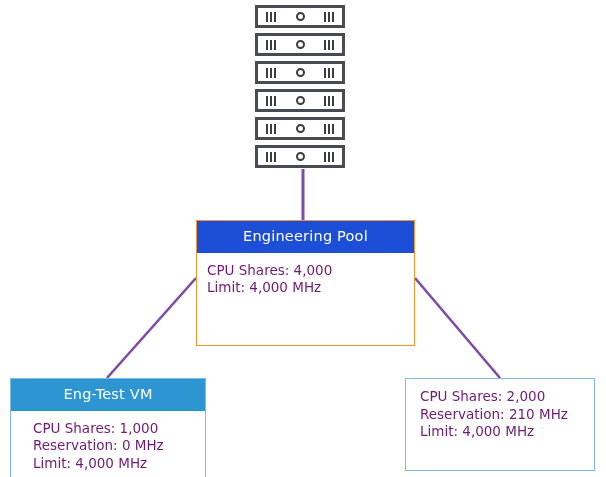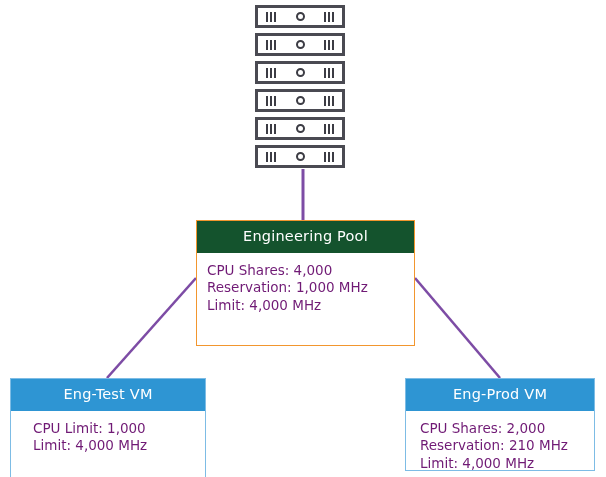--- a/index.html
+++ b/index.html
@@ -93,21 +93,21 @@
 
   
   #pool-box {
     left: 196px;
     top: 220px;
     width: 219px;
     height: 126px;
     border: 1.5px solid #F2962E;
   }
   #pool-box .node-header {
-    background: #14532d;
+    background: #1d4ed8;
   }
   #pool-box .node-body {
     padding: 9px 0 0 10px;
   }
 
   
   #vm-test-box {
     left: 10px;
     top: 378px;
     width: 196px;
@@ -225,35 +225,34 @@
   <svg id="connector-svg" viewBox="0 0 606 477">
     <line x1="303" y1="169" x2="303" y2="220" stroke="#7D4CA5" stroke-width="3"></line>
     <line x1="196" y1="278" x2="107" y2="378" stroke="#7D4CA5" stroke-width="2.6"></line>
     <line x1="415" y1="278" x2="500" y2="378" stroke="#7D4CA5" stroke-width="2.6"></line>
   </svg>
 
   <div id="pool-box" class="node-box">
     <div class="node-header">Engineering Pool</div>
     <div class="node-body">
       <div class="detail-line">CPU Shares: 4,000</div>
-      <div class="detail-line">Reservation: 1,000 MHz</div>
       <div class="detail-line">Limit: 4,000 MHz</div>
     </div>
   </div>
 
   <div id="vm-test-box" class="node-box">
     <div class="node-header">Eng-Test VM</div>
     <div class="node-body">
-      <div class="detail-line">CPU Limit: 1,000</div>
+      <div class="detail-line">CPU Shares: 1,000</div>
+      <div class="detail-line">Reservation: 0 MHz</div>
       <div class="detail-line">Limit: 4,000 MHz</div>
     </div>
   </div>
 
   <div id="vm-prod-box" class="node-box">
-    <div class="node-header">Eng-Prod VM</div>
     <div class="node-body">
       <div class="detail-line">CPU Shares: 2,000</div>
       <div class="detail-line">Reservation: 210 MHz</div>
       <div class="detail-line">Limit: 4,000 MHz</div>
     </div>
   </div>
 
 </div>
 
 </body></html>

